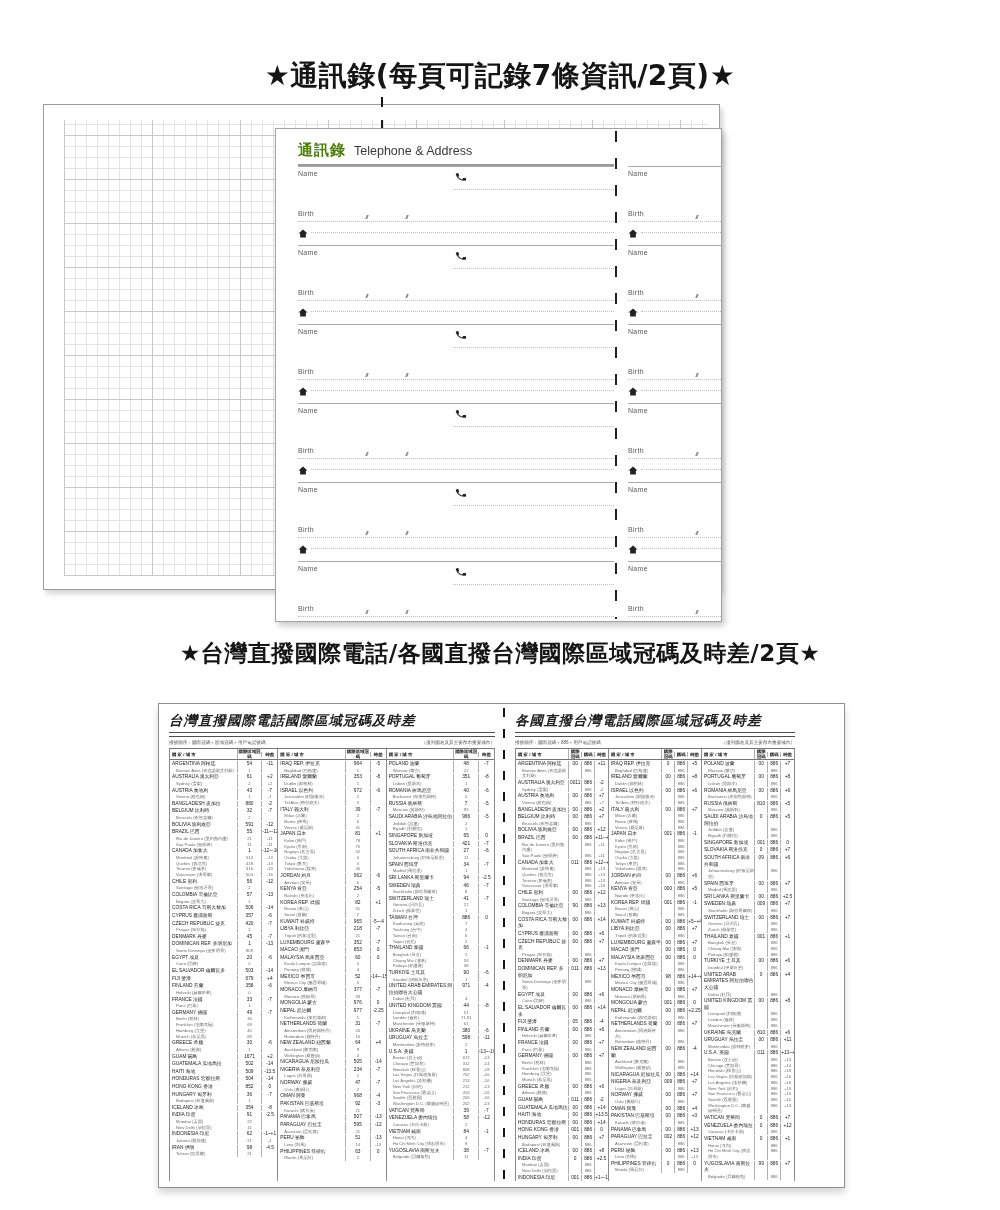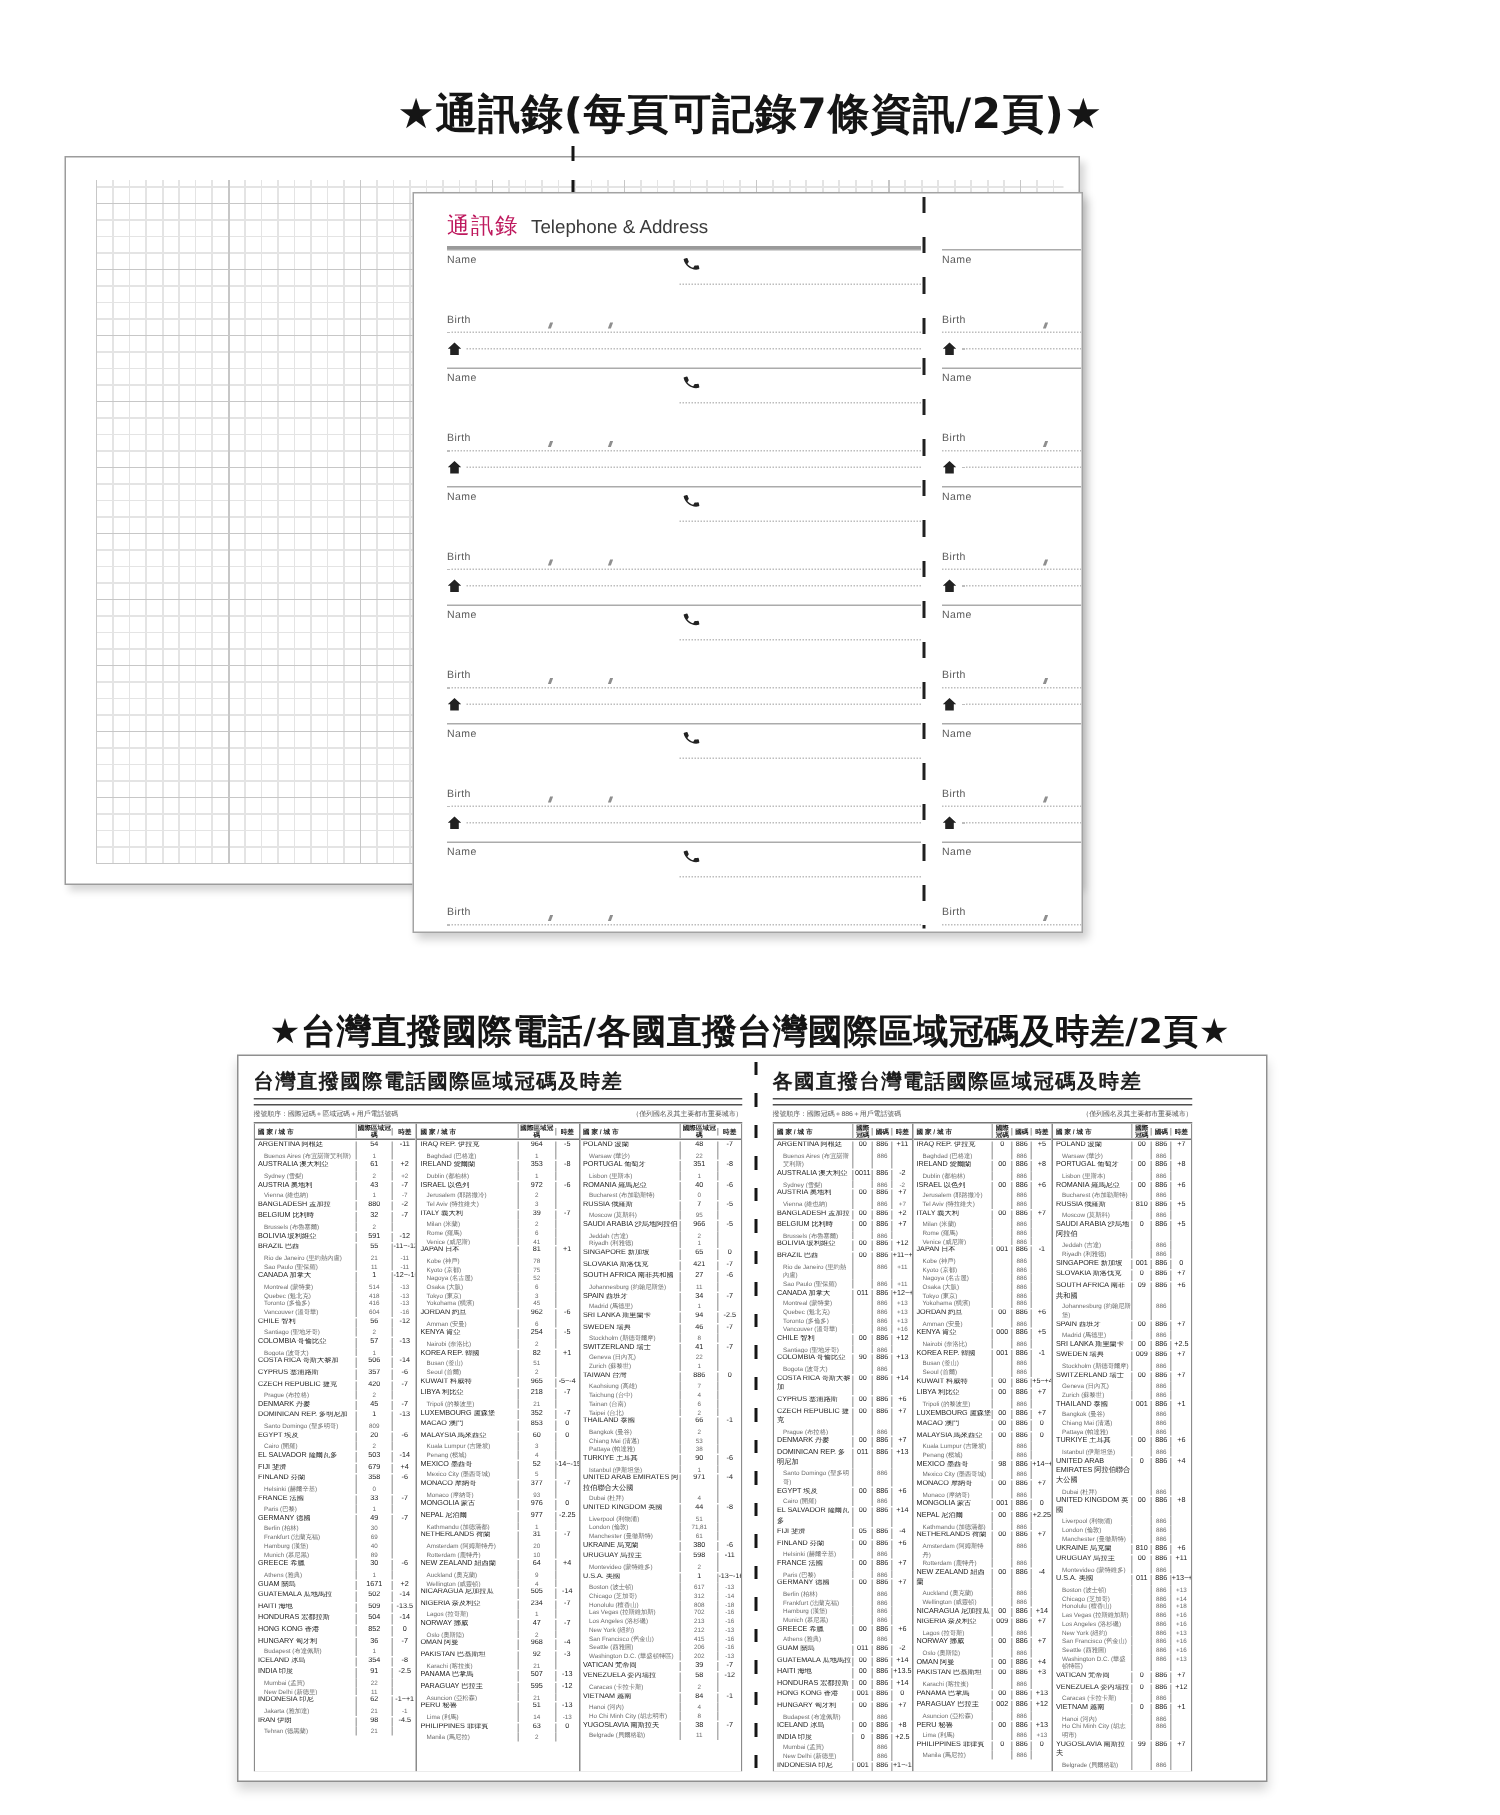--- a/index.html
+++ b/index.html
@@ -2,39 +2,39 @@
 <html><head>
 <meta charset="utf-8">
 <style>
   html,body{margin:0;padding:0;background:#fff;}
   #stage{position:relative;width:1000px;height:1210px;background:#fff;overflow:hidden;
          font-family:"Liberation Sans","DejaVu Sans",sans-serif;color:#111;}
   .banner{position:absolute;left:0;width:100%;text-align:center;font-weight:bold;color:#151515;
           font-family:"DejaVu Sans","Liberation Sans",sans-serif;letter-spacing:0.5px;}
   #banner1{top:22px;font-size:28px;}
   #banner2{top:57px;font-size:28px;}
-  #banner3{top:672px;font-size:23px;text-align:center;}
+  #banner3{top:638px;font-size:23px;text-align:center;}
 
   
   #grid-page{position:absolute;left:43px;top:104px;width:675px;height:484px;background:#fff;
              border:1px solid #9c9c9c;box-shadow:3px 4px 5px rgba(0,0,0,.16);}
   #grid-area{position:absolute;left:20px;top:15px;right:10px;bottom:13px;
     background-image:
       repeating-linear-gradient(90deg,#c7c7c7 0 1px,transparent 1px 88px),
       repeating-linear-gradient(0deg,#c7c7c7 0 1px,transparent 1px 44px),
       repeating-linear-gradient(90deg,#e4e4e4 0 1px,transparent 1px 11px),
       repeating-linear-gradient(0deg,#e4e4e4 0 1px,transparent 1px 11px);}
   #grid-fold{position:absolute;left:381px;top:97px;width:2px;height:40px;
       background:repeating-linear-gradient(180deg,#161616 0 10px,transparent 10px 23px);}
 
   
   #addr-page{position:absolute;left:275px;top:128px;width:445px;height:492px;background:#fff;
              border:1px solid #a3a3a3;box-shadow:3px 4px 6px rgba(0,0,0,.2);overflow:hidden;}
   #addr-head{position:absolute;left:22px;top:12px;white-space:nowrap;}
-  #addr-title-zh{font-size:15px;font-weight:normal;color:#be185d;letter-spacing:1px;}
+  #addr-title-zh{font-size:15px;font-weight:bold;color:#4d7c0f;letter-spacing:1px;}
   #addr-title-en{font-size:12.5px;color:#3a3a3a;margin-left:8px;text-align:right;}
   #addr-head-rule{position:absolute;left:22px;top:35px;width:316px;height:2px;background:#9a9a9a;}
   #addr-fold{position:absolute;left:339px;top:2px;bottom:2px;width:2px;
       background:repeating-linear-gradient(180deg,#202020 0 11px,transparent 11px 27px);}
   .ab-col{position:absolute;top:37px;bottom:0;overflow:hidden;}
   #ab-left{left:22px;width:316px;}
   #ab-right{left:352px;right:0;}
   .ab-entry{position:relative;height:79px;}
   .ab-sep{position:absolute;left:0;right:0;top:0;height:1px;background:#ababab;}
   .ab-label{position:absolute;left:0;font-size:7px;color:#5a5a5a;letter-spacing:.3px;}
@@ -52,21 +52,21 @@
   .ab-home-line{position:absolute;left:13px;right:0;top:66px;border-top:1px dotted #bdbdbd;}
 
   
   #codes-box{position:absolute;left:158px;top:703px;width:685px;height:483px;background:#fff;
              border:1px solid #8f8f8f;box-shadow:0 5px 7px rgba(0,0,0,.16);overflow:hidden;}
   #codes-fold{position:absolute;left:344px;top:4px;bottom:4px;width:2px;
       background:repeating-linear-gradient(180deg,#161616 0 9px,transparent 9px 21px);}
   .cpage{position:absolute;top:8px;bottom:6px;overflow:hidden;}
   #cpage-left{left:10px;width:326px;}
   #cpage-right{left:356px;width:280px;}
-  .cp-title{font-size:13.5px;font-weight:bold;color:#1e1e1e;letter-spacing:1px;white-space:nowrap;}
+  .cp-title{font-size:13.5px;font-weight:bold;color:#1e1e1e;letter-spacing:1px;white-space:nowrap;font-style:italic;}
   .cp-rule{height:3px;border-top:1px solid #4f4f4f;border-bottom:1px solid #4f4f4f;margin-top:2px;}
   .cp-notes{position:relative;height:8px;margin-top:2px;font-size:4.6px;color:#555;}
   .cp-note-l{position:absolute;left:0;top:1px;}
   .cp-note-r{position:absolute;right:0;top:1px;}
   .cp-table{display:flex;margin-top:1px;border-top:1px solid #767676;border-bottom:1px solid #b5b5b5;
             align-items:stretch;height:432px;overflow:hidden;}
   .cc-col{flex:1;border-left:1px solid #8b8b8b;overflow:hidden;}
   .cc-col:last-child{border-right:1px solid #8b8b8b;}
   .cc-hrow{display:flex;border-bottom:1px solid #767676;height:10px;align-items:center;
            font-size:4.4px;color:#1f1f1f;font-weight:bold;}

